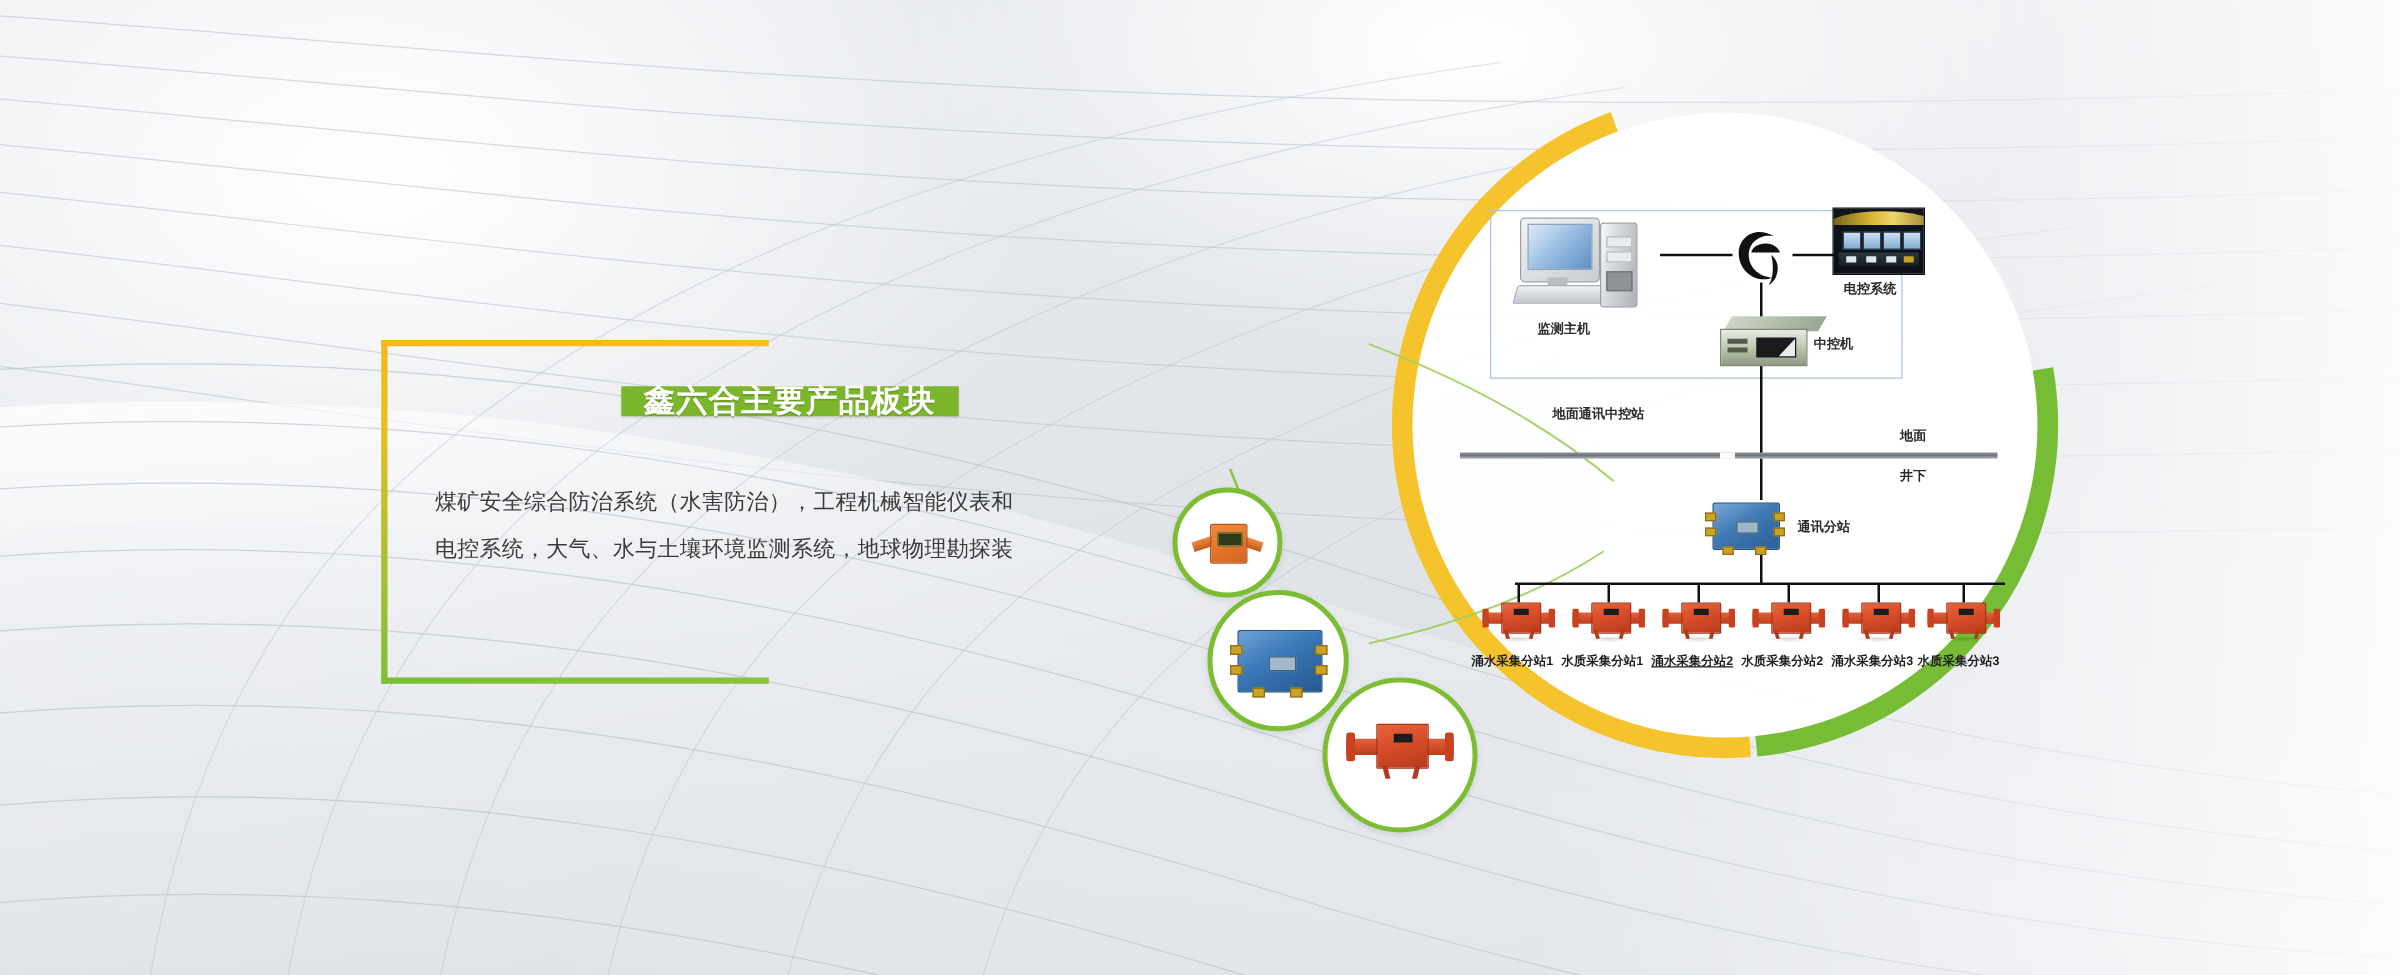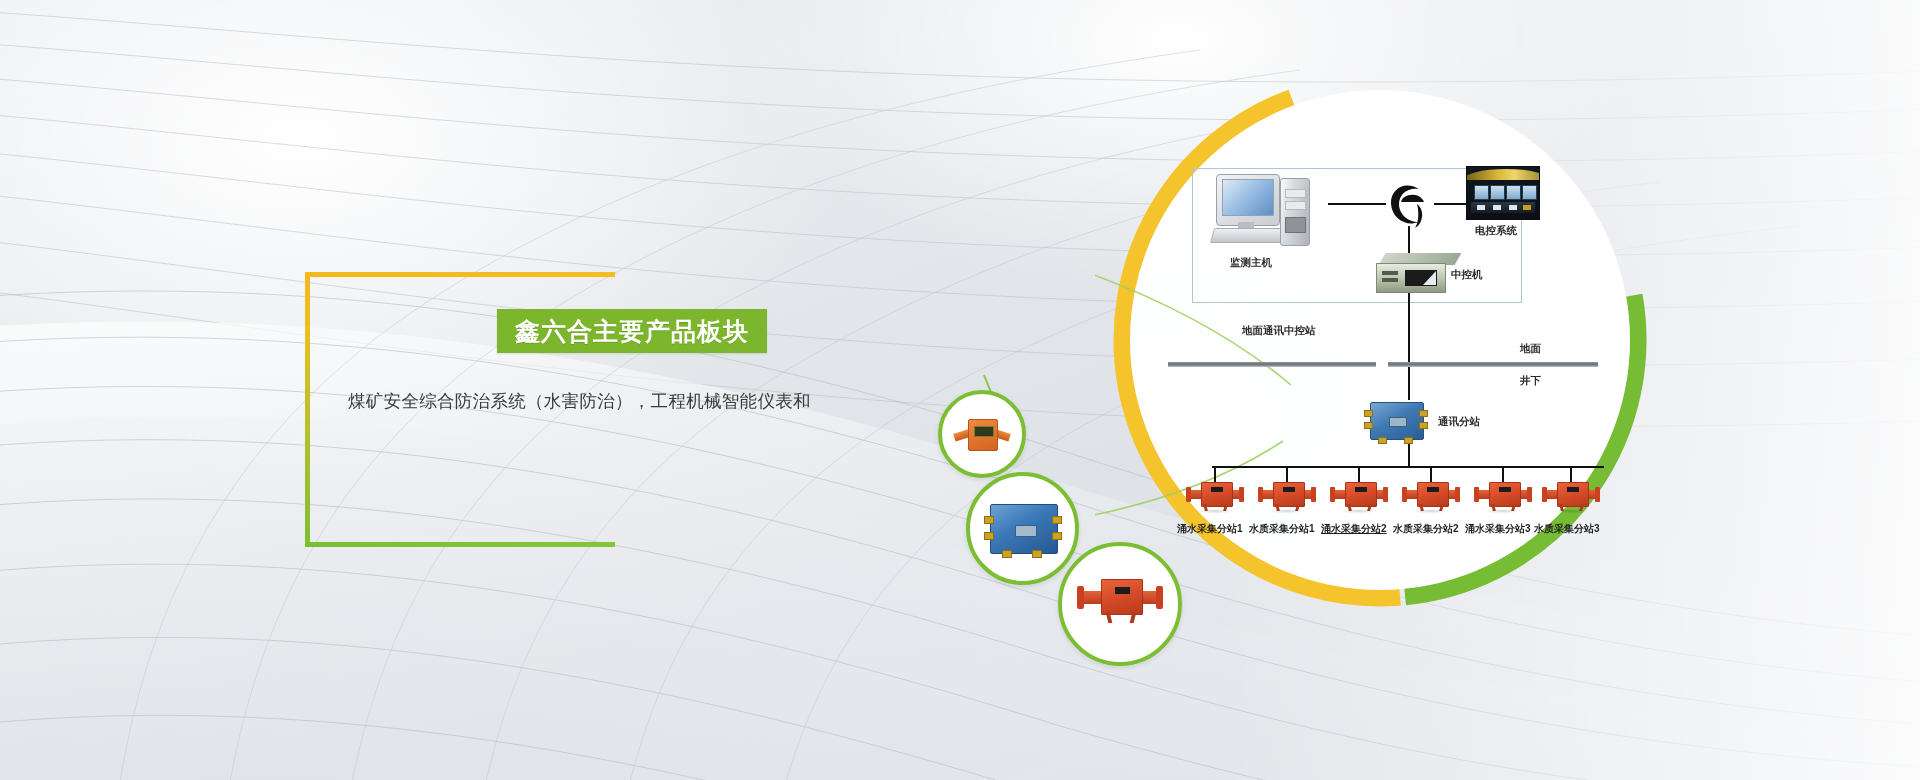--- a/index.html
+++ b/index.html
@@ -23,21 +23,21 @@
     position:absolute;left:305px;top:272px;width:430px;height:275px;
   }
   .frame .edge-l{position:absolute;left:0;top:0;width:5px;height:275px;
     background:linear-gradient(180deg,#f4b81c 0%,#e9bf20 22%,#b9c02c 55%,#7cbe33 100%);}
   .frame .edge-t{position:absolute;left:0;top:0;width:310px;height:5px;
     background:linear-gradient(90deg,#f4b81c 0%,#f6bd20 100%);}
   .frame .edge-b{position:absolute;left:0;bottom:0;width:310px;height:5px;
     background:linear-gradient(90deg,#7cbe33 0%,#86c43a 100%);}
 
   .banner{
-    position:absolute;left:497px;top:309px;height:44px;
+    position:absolute;left:497px;top:309px;height:24px;
     background:#7cb62c;
     display:flex;align-items:center;justify-content:center;
     padding:0 18px;
     box-shadow:0 1px 2px rgba(0,0,0,.10);
   }
   .banner span{
     color:#ffffff;font-size:25px;font-weight:bold;letter-spacing:1px;
     line-height:40px;white-space:nowrap;
     text-shadow:0 1px 0 rgba(0,0,0,.12);
   }
@@ -251,20 +251,21 @@
     <div class="edge-t"></div>
     <div class="edge-b"></div>
   </div>
 
   <div class="banner">
     <span>鑫六合主要产品板块</span>
   </div>
 
   <div class="bodytext">
     <p>煤矿安全综合防治系统（水害防治），工程机械智能仪表和</p>
+    <p>电控系统，大气、水与土壤环境监测系统，地球物理勘探装</p>
   </div>
 
   <svg class="ring" viewBox="0 0 570 570">
     <circle cx="285" cy="285" r="258" fill="none" stroke="#76bc34" stroke-width="17" stroke-dasharray="880 1700" stroke-dashoffset="455" stroke-linecap="butt" transform="rotate(-10 285 285)"></circle>
     <circle cx="285" cy="285" r="258" fill="none" stroke="#f5c32c" stroke-width="17" stroke-dasharray="740 1700" stroke-dashoffset="-430" stroke-linecap="butt" transform="rotate(-10 285 285)"></circle>
     <circle cx="285" cy="285" r="250" fill="#ffffff" opacity=".97"></circle>
     <path d="M-330,150 C-120,165 80,232 196,330" fill="none" stroke="#9ecf5f" stroke-width="1.6" opacity=".9"></path>
     <path d="M-300,470 C-140,492 60,470 188,386" fill="none" stroke="#9ecf5f" stroke-width="1.6" opacity=".9"></path>
   </svg>
 

